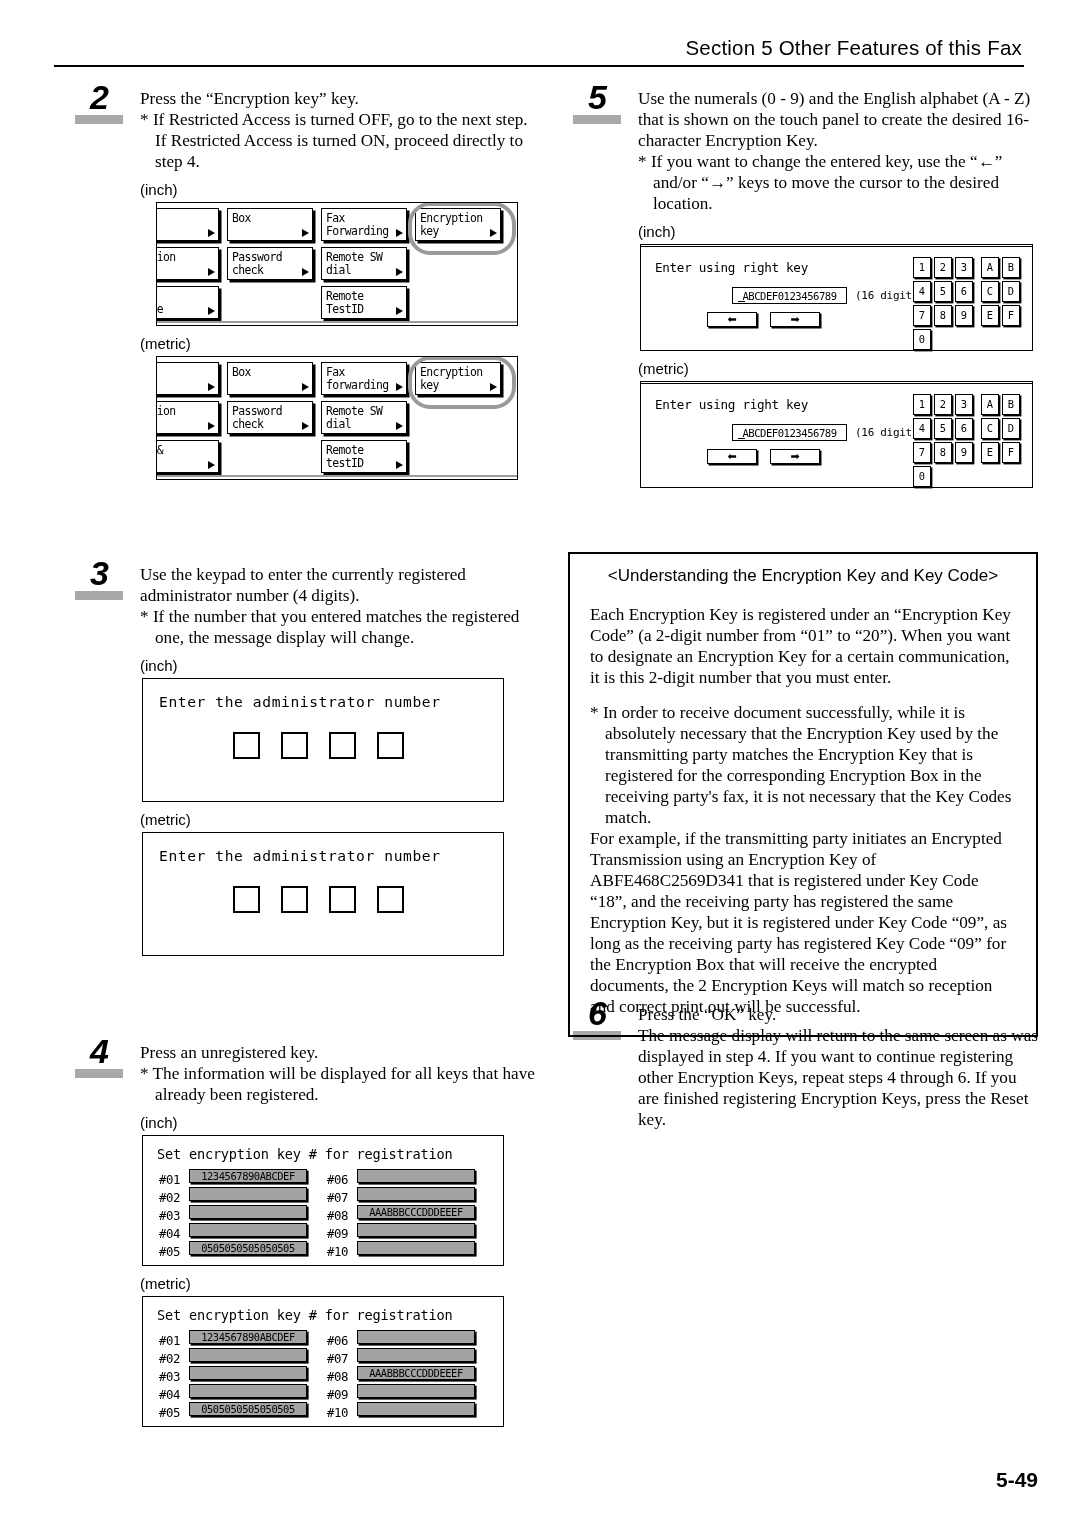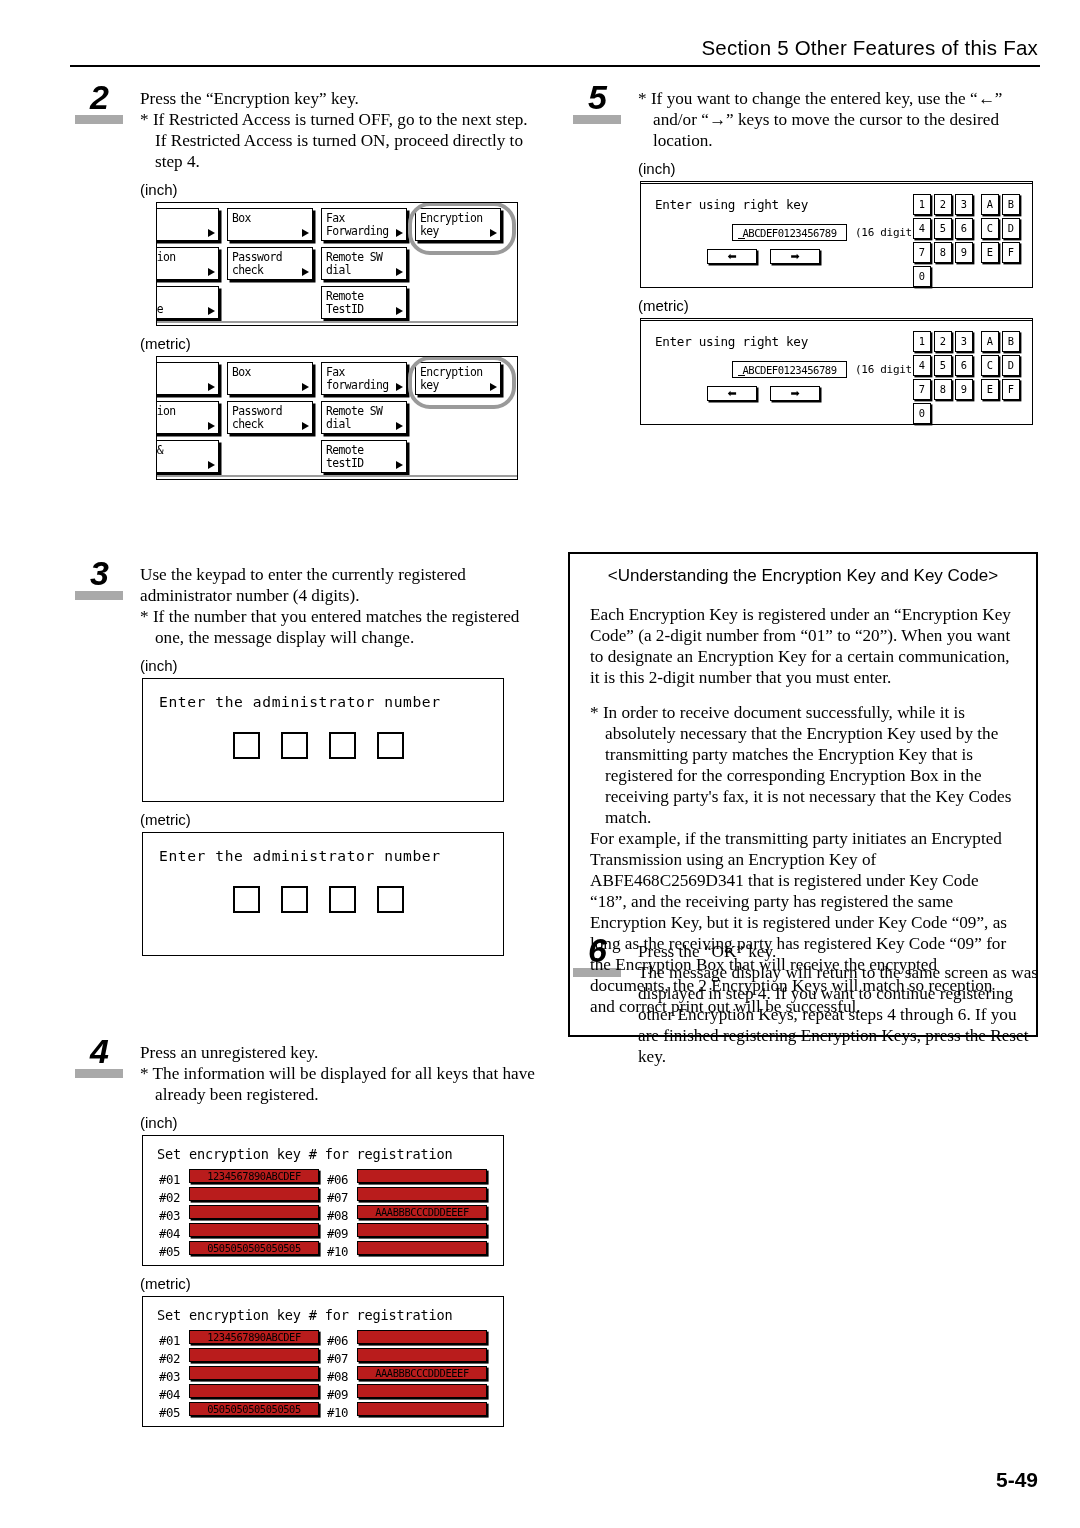--- a/index.html
+++ b/index.html
@@ -12,21 +12,21 @@
     height: 1528px;
     position: relative;
     font-family: "Liberation Serif", serif;
     color: #000;
     overflow: hidden;
   }
 
   
   .page-header {
     position: absolute;
-    left: 70px;
+    left: 54px;
     top: 36px;
     width: 970px;
   }
   .page-header .title {
     font-family: "Liberation Sans", sans-serif;
     font-size: 20.5px;
     text-align: right;
     letter-spacing: 0.2px;
     padding-right: 2px;
   }
@@ -183,23 +183,23 @@
     display: flex;
     align-items: flex-start;
     height: 18px;
   }
   .enc-row .idx {
     font-size: 12.4px;
     width: 30px;
     letter-spacing: -0.5px;
   }
   .enc-row .fld {
-    width: 130px; height: 14px;
+    width: 118px; height: 14px;
     border: 1.3px solid #000;
-    background: #b91c1c;
+    background: #a3a3a3;
     box-shadow: 1.6px 1.6px 0 #000;
     box-sizing: border-box;
     font-size: 10.4px;
     line-height: 12px;
     text-align: center;
     letter-spacing: -0.4px;
     overflow: hidden;
     white-space: nowrap;
   }
 
@@ -609,20 +609,21 @@
 </div>
 
 <div class="col-right">
 
   <div class="step">
     <div class="step-num">
       <div class="digit">5</div>
       <div class="bar"></div>
     </div>
     <div class="step-body">
+      <p>Use the numerals (0 - 9) and the English alphabet (A - Z) that is shown on the touch panel to create the desired 16-character Encryption Key.</p>
       <p class="bullet">* If you want to change the entered key, use the “←” and/or “→” keys to move the cursor to the desired location.</p>
 
       <div class="unit-label">(inch)</div>
       <div class="panel key-panel dashed-top">
         <div class="prompt lcd">Enter using right key</div>
         <div class="key-entry">
           <div class="entry-box lcd">
             <span>ABCDEF0123456789</span>
             <span class="caret"></span>
           </div>

